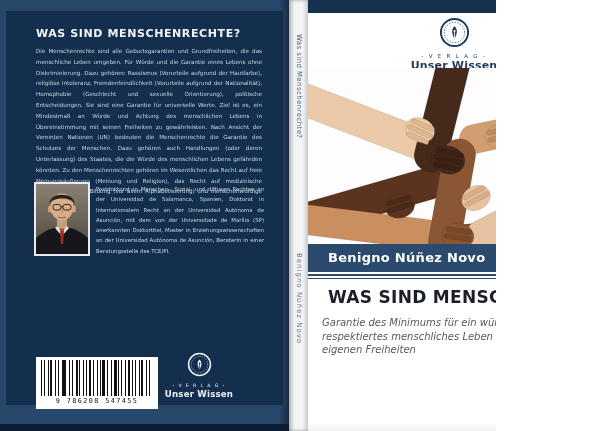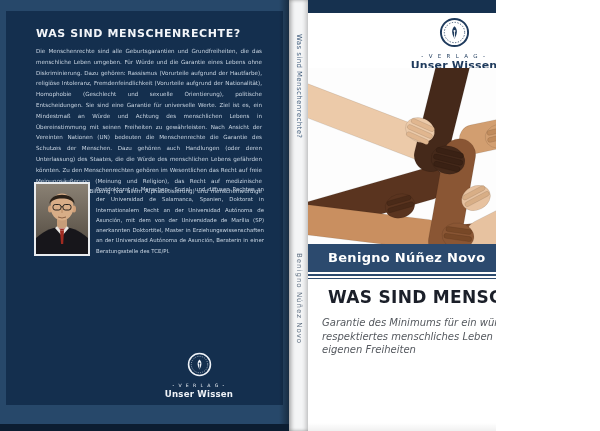--- a/index.html
+++ b/index.html
@@ -106,20 +106,24 @@
             <circle cx="16" cy="16" r="10.5" fill="none" stroke="#eef2f7" stroke-width="1" stroke-dasharray="1.3,1.6" opacity="0.8"></circle>
             <path d="M16,9.5 C19,12.5 19.5,16 16,22.5 C12.5,16 13,12.5 16,9.5 Z" fill="#eef2f7"></path>
             <line x1="16" y1="15" x2="16" y2="21.5" stroke="#142f4e" stroke-width="0.9"></line>
             <circle cx="16" cy="14.5" r="1.1" fill="#142f4e"></circle>
           </svg>
         </span>
         <div class="imprint">- V E R L A G -</div>
         <div class="pubname">Unser Wissen</div>
       </div>
 
+      <div class="barcode">
+        <div class="bars"></div>
+        <div class="digits">9 786208 547455</div>
+      </div>
     </div>
     <div class="back-right-shade"></div>
     <div class="back-bottom-edge"></div>
   </div>
 
   <div class="spine">
     <div class="vtext spine-title">Was sind Menschenrechte?</div>
     <div class="vtext spine-author">Benigno Núñez Novo</div>
   </div>
 

